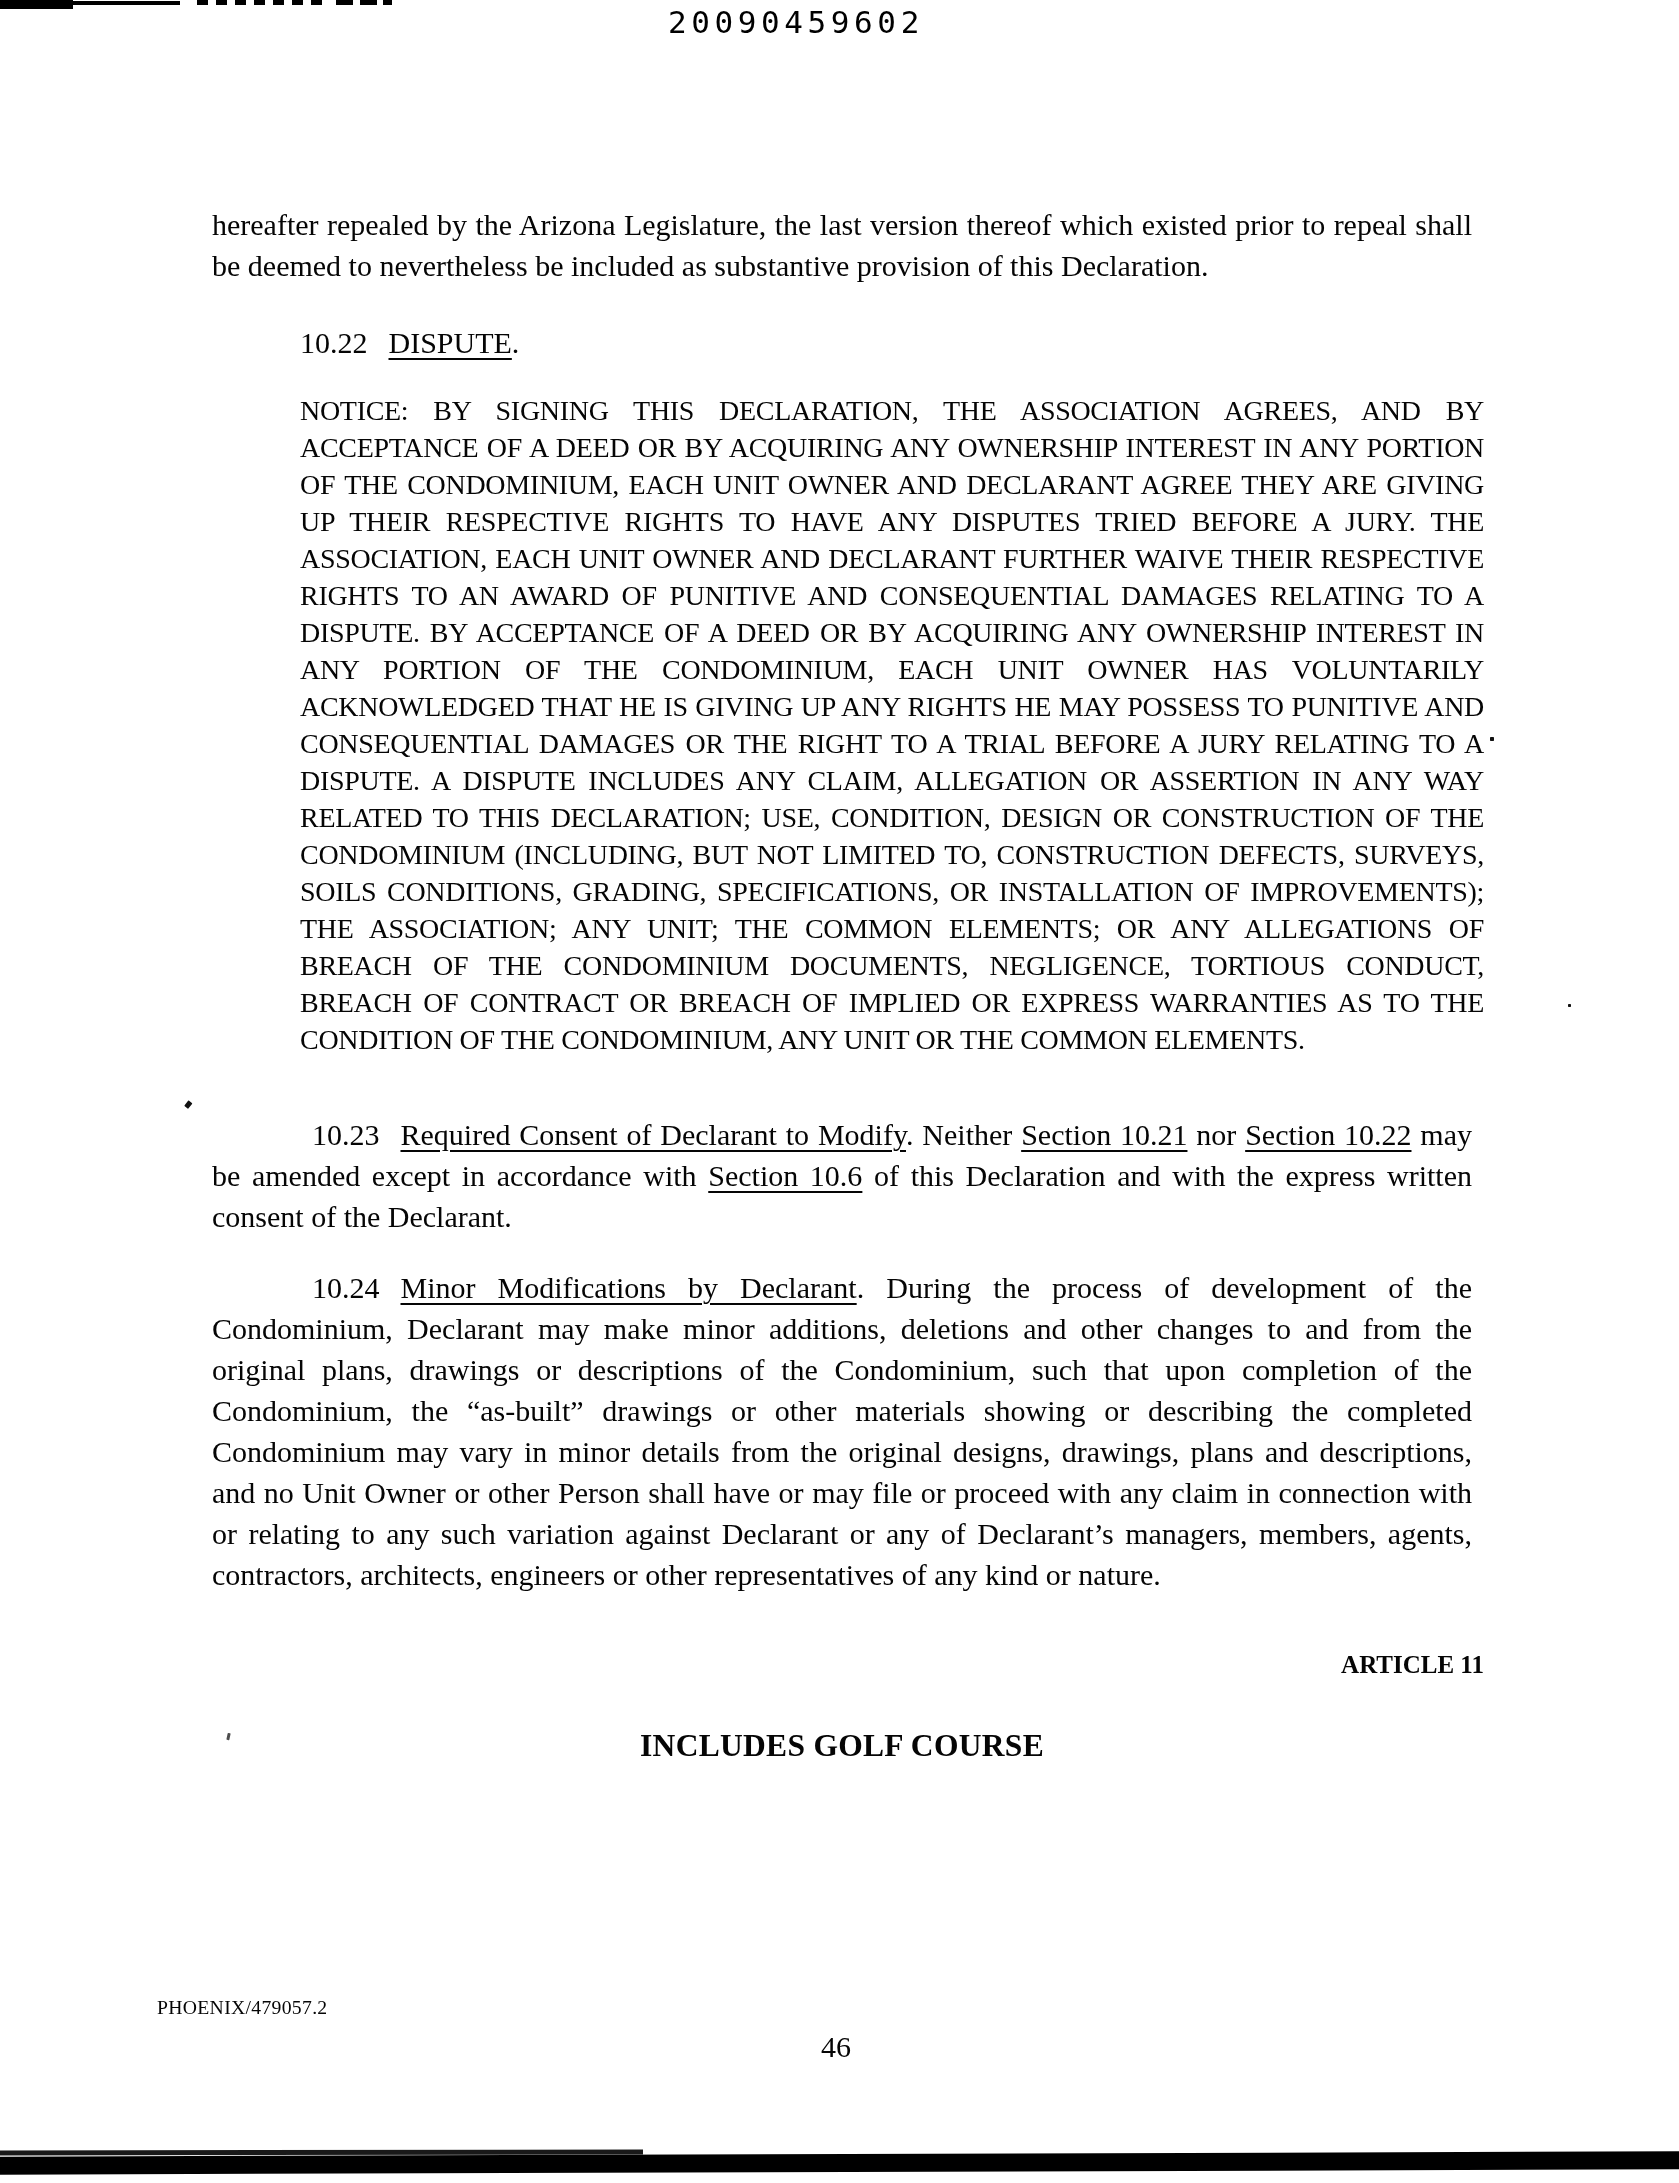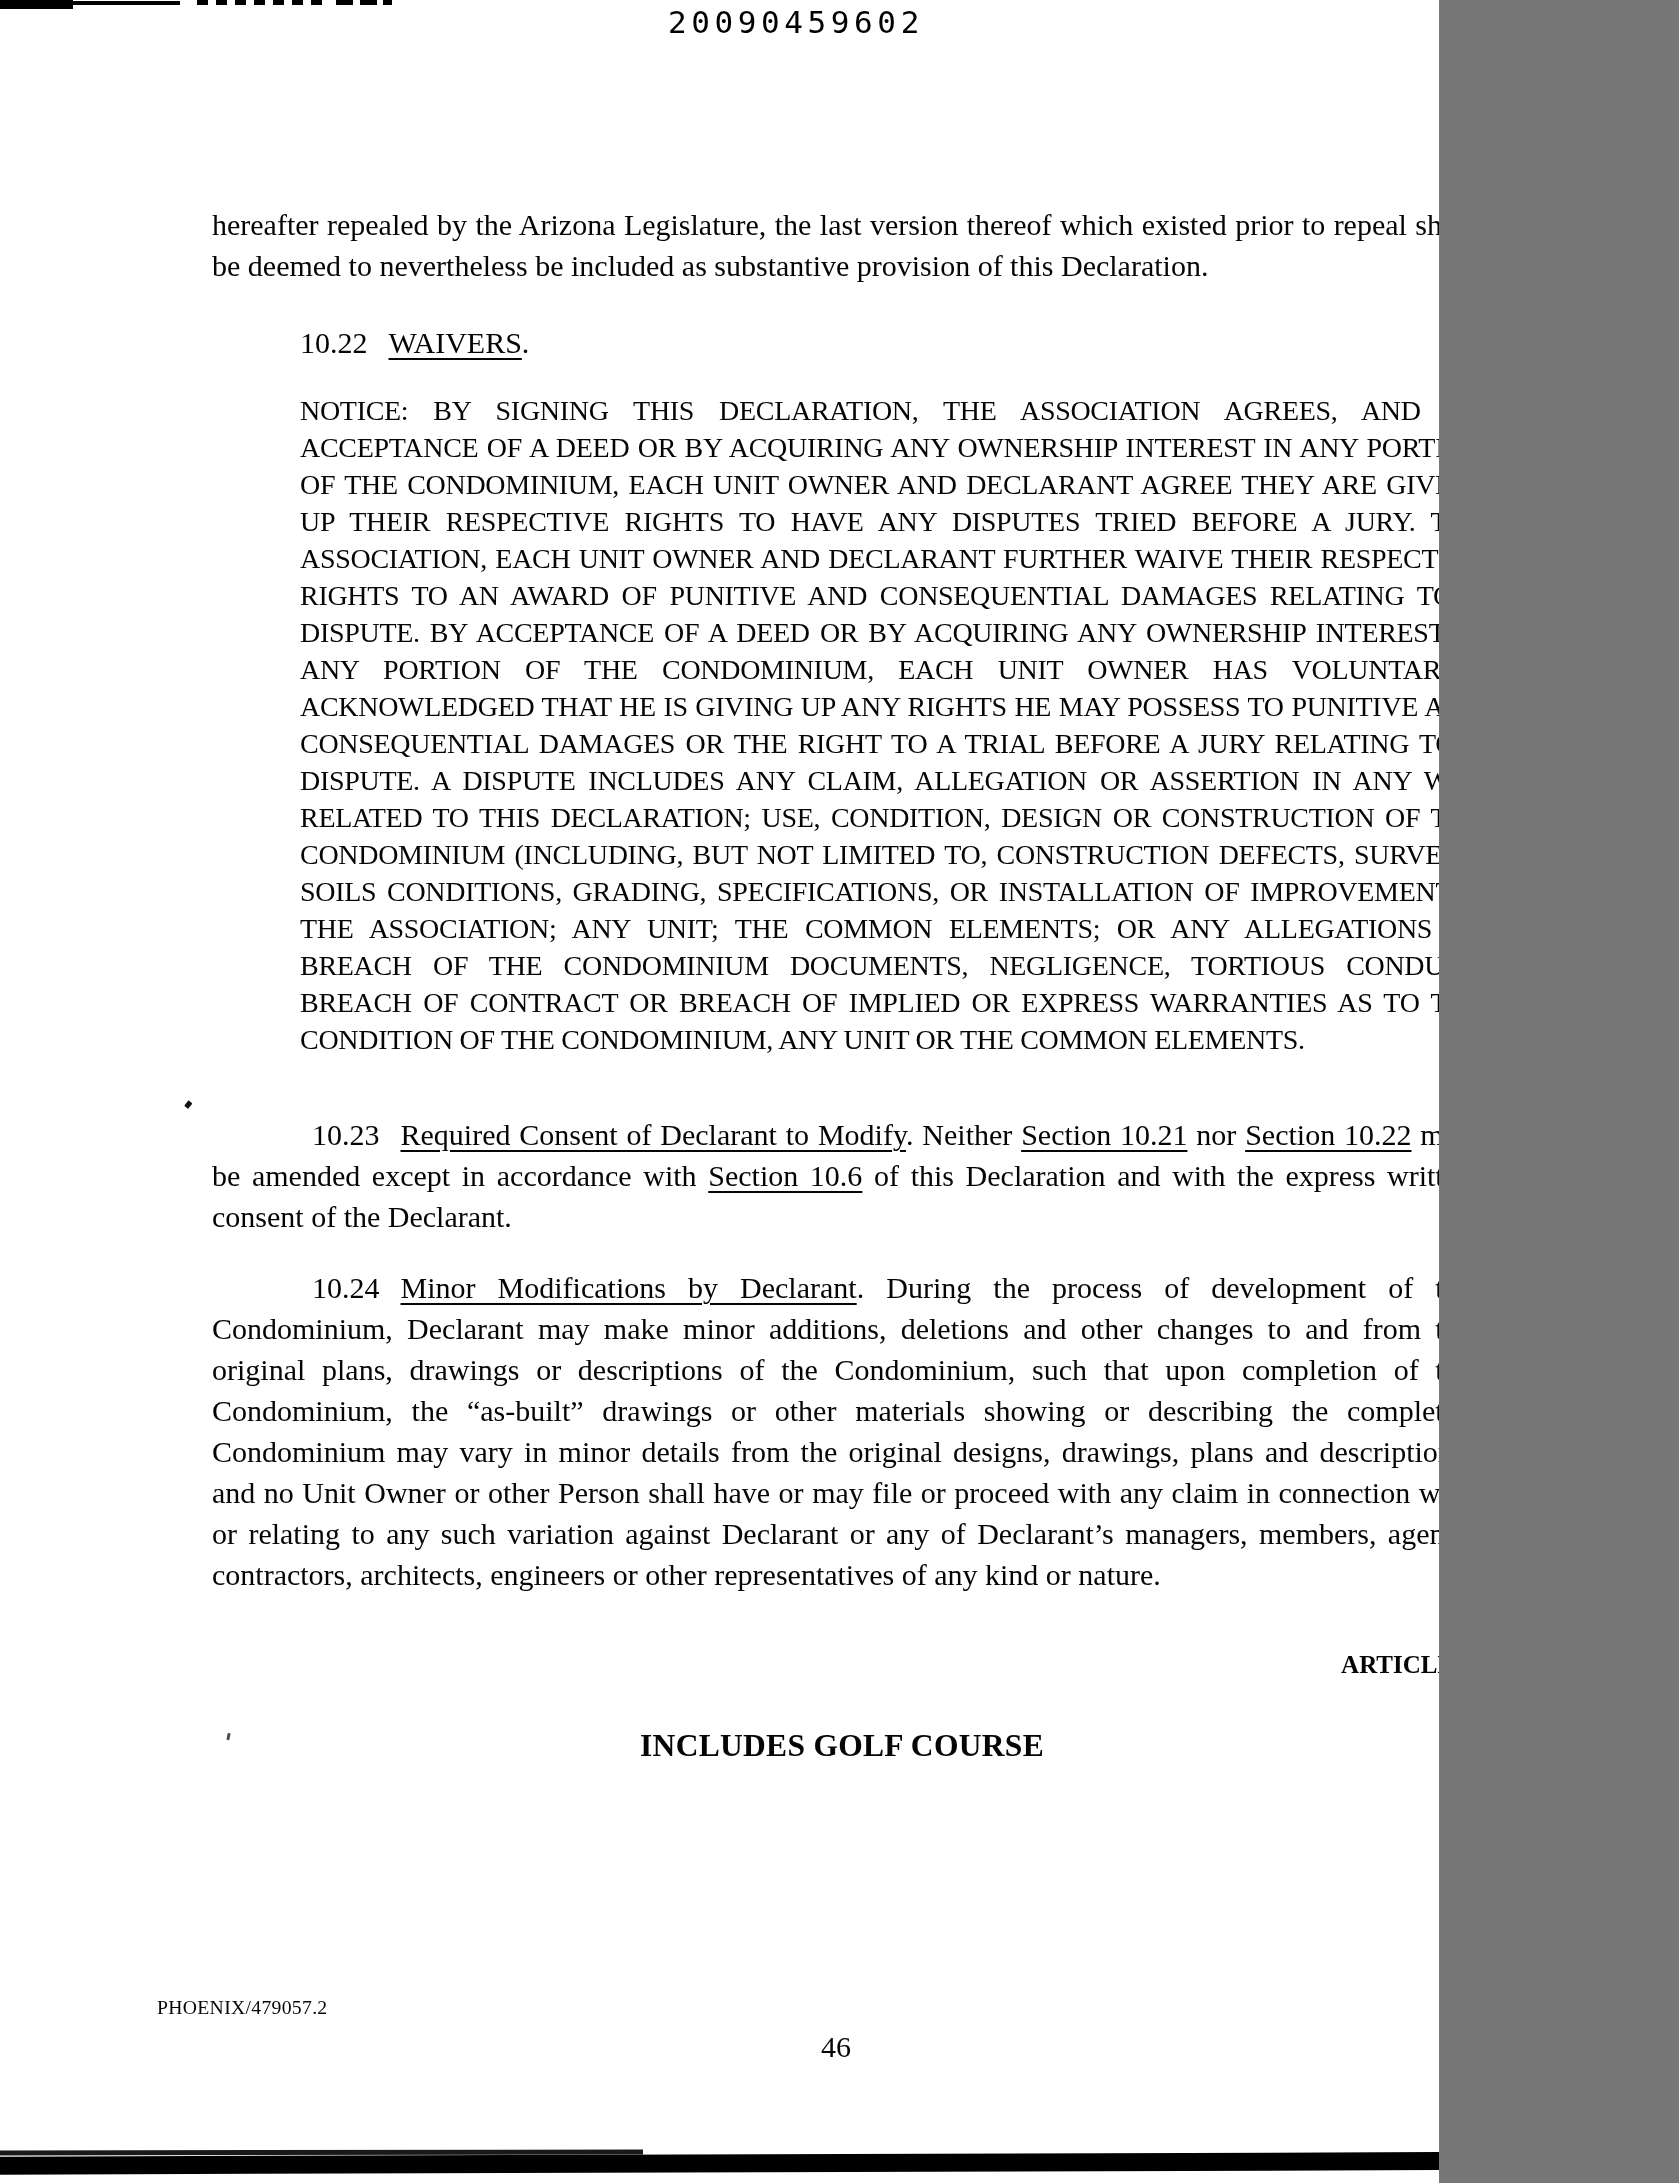--- a/index.html
+++ b/index.html
@@ -1,18 +1,18 @@
 <!DOCTYPE html>
 <html style="font-size:10.5px"><head>
 <meta charset="utf-8">
 <style>
   html,body{margin:0;padding:0;background:#777;}
   .page{
     position:relative;
-    width:1439px;height:2183px;
+    width:1679px;height:2183px;
     background:#ffffff;
     font-family:"Liberation Serif", serif;
     color:#050505;
     overflow:hidden;
   }
   
   .art{position:absolute;background:#000;}
   .top-bar-thick{left:0;top:0;width:73px;height:8.5px;}
   .top-bar-thin{left:70px;top:1.3px;width:110px;height:3.3px;}
   .dash-strip{position:absolute;top:0;height:5.2px;
@@ -92,21 +92,21 @@
   <div class="speck speck-4"></div>
   <div class="art bottom-bar"></div>
   <div class="art bottom-bar2"></div>
 
   <div class="doc-number">20090459602</div>
 
   <div class="content">
 
     <p class="body-text">hereafter repealed by the Arizona Legislature, the last version thereof which existed prior to repeal shall be deemed to nevertheless be included as substantive provision of this Declaration.</p>
 
-    <p class="heading-line"><span class="sec-num">10.22</span><span class="u">WAIVERS</span><span>.</span></p>
+    <p class="heading-line"><span class="sec-num">10.22</span><span class="u">DISPUTE</span><span>.</span></p>
 
     <p class="notice">NOTICE:  BY SIGNING THIS DECLARATION, THE ASSOCIATION AGREES, AND BY ACCEPTANCE OF A DEED OR BY ACQUIRING ANY OWNERSHIP INTEREST IN ANY PORTION OF THE CONDOMINIUM, EACH UNIT OWNER AND DECLARANT AGREE THEY ARE GIVING UP THEIR RESPECTIVE RIGHTS TO HAVE ANY DISPUTES TRIED BEFORE A JURY.  THE ASSOCIATION, EACH UNIT OWNER AND DECLARANT FURTHER WAIVE THEIR RESPECTIVE RIGHTS TO AN AWARD OF PUNITIVE AND CONSEQUENTIAL DAMAGES RELATING TO A DISPUTE.  BY ACCEPTANCE OF A DEED OR BY ACQUIRING ANY OWNERSHIP INTEREST IN ANY PORTION OF THE CONDOMINIUM, EACH UNIT OWNER HAS VOLUNTARILY ACKNOWLEDGED THAT HE IS GIVING UP ANY RIGHTS HE MAY POSSESS TO PUNITIVE AND CONSEQUENTIAL DAMAGES OR THE RIGHT TO A TRIAL BEFORE A JURY RELATING TO A DISPUTE.  A DISPUTE INCLUDES ANY CLAIM, ALLEGATION OR ASSERTION IN ANY WAY RELATED TO THIS DECLARATION; USE, CONDITION, DESIGN OR CONSTRUCTION OF THE CONDOMINIUM (INCLUDING, BUT NOT LIMITED TO, CONSTRUCTION DEFECTS, SURVEYS, SOILS CONDITIONS, GRADING, SPECIFICATIONS, OR INSTALLATION OF IMPROVEMENTS); THE ASSOCIATION; ANY UNIT; THE COMMON ELEMENTS; OR ANY ALLEGATIONS OF BREACH OF THE CONDOMINIUM DOCUMENTS, NEGLIGENCE, TORTIOUS CONDUCT, BREACH OF CONTRACT OR BREACH OF IMPLIED OR EXPRESS WARRANTIES AS TO THE CONDITION OF THE CONDOMINIUM, ANY UNIT OR THE COMMON ELEMENTS.</p>
 
     <p class="body-text para-1023"><span class="sec-num">10.23</span><span class="u">Required Consent of Declarant to Modify</span><span>.  Neither </span><span class="u">Section 10.21</span><span> nor </span><span class="u">Section 10.22</span><span> may be amended except in accordance with </span><span class="u">Section 10.6</span><span> of this Declaration and with the express written consent of the Declarant.</span></p>
 
     <p class="body-text para-1024"><span class="sec-num">10.24</span><span class="u">Minor Modifications by Declarant</span><span>.  During the process of development of the Condominium, Declarant may make minor additions, deletions and other changes to and from the original plans, drawings or descriptions of the Condominium, such that upon completion of the Condominium, the “as-built” drawings or other materials showing or describing the completed Condominium may vary in minor details from the original designs, drawings, plans and descriptions, and no Unit Owner or other Person shall have or may file or proceed with any claim in connection with or relating to any such variation against Declarant or any of Declarant’s managers, members, agents, contractors, architects, engineers or other representatives of any kind or nature.</span></p>
 
     <h2 class="article-heading">ARTICLE 11</h2>
 
     <h2 class="article-subheading">INCLUDES GOLF COURSE</h2>

